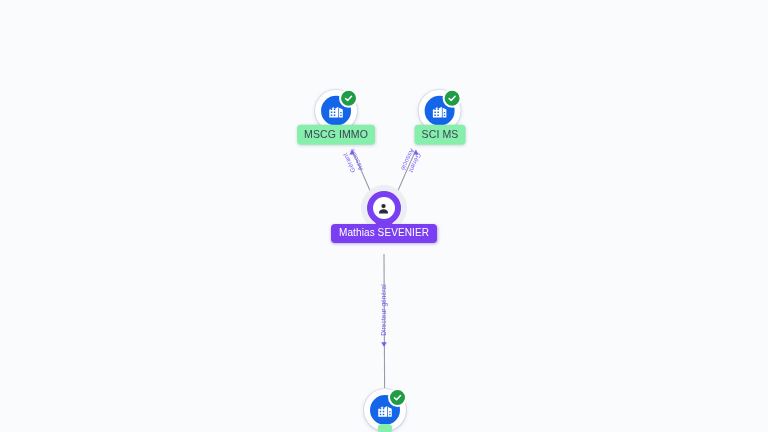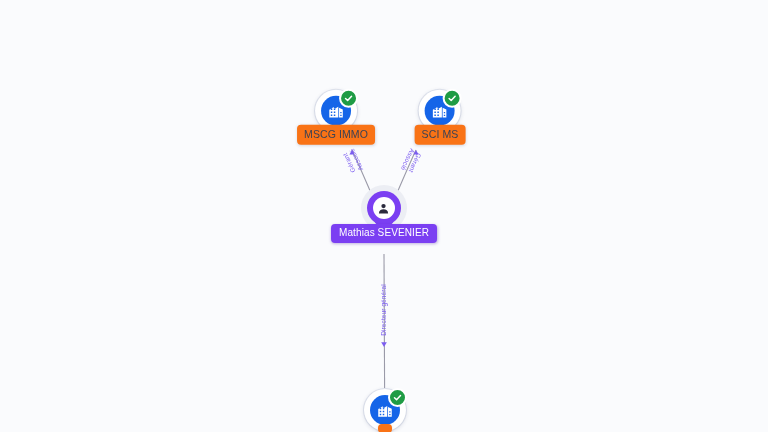--- a/index.html
+++ b/index.html
@@ -71,21 +71,21 @@
     align-items: center;
     justify-content: center;
   }
   .verified-badge svg { display: block; }
 
   
   .node-label {
     margin-top: -7px;
     position: relative;
     z-index: 5;
-    background: #f97316;
+    background: #86efac;
     color: #3b4254;
     font-size: 10.5px;
     line-height: 1;
     padding: 4px 7px 5px 7px;
     border-radius: 4px;
     white-space: nowrap;
     box-shadow: 0 1px 3px rgba(60,70,110,0.18);
     letter-spacing: 0.1px;
   }
   .node-label.accent {

